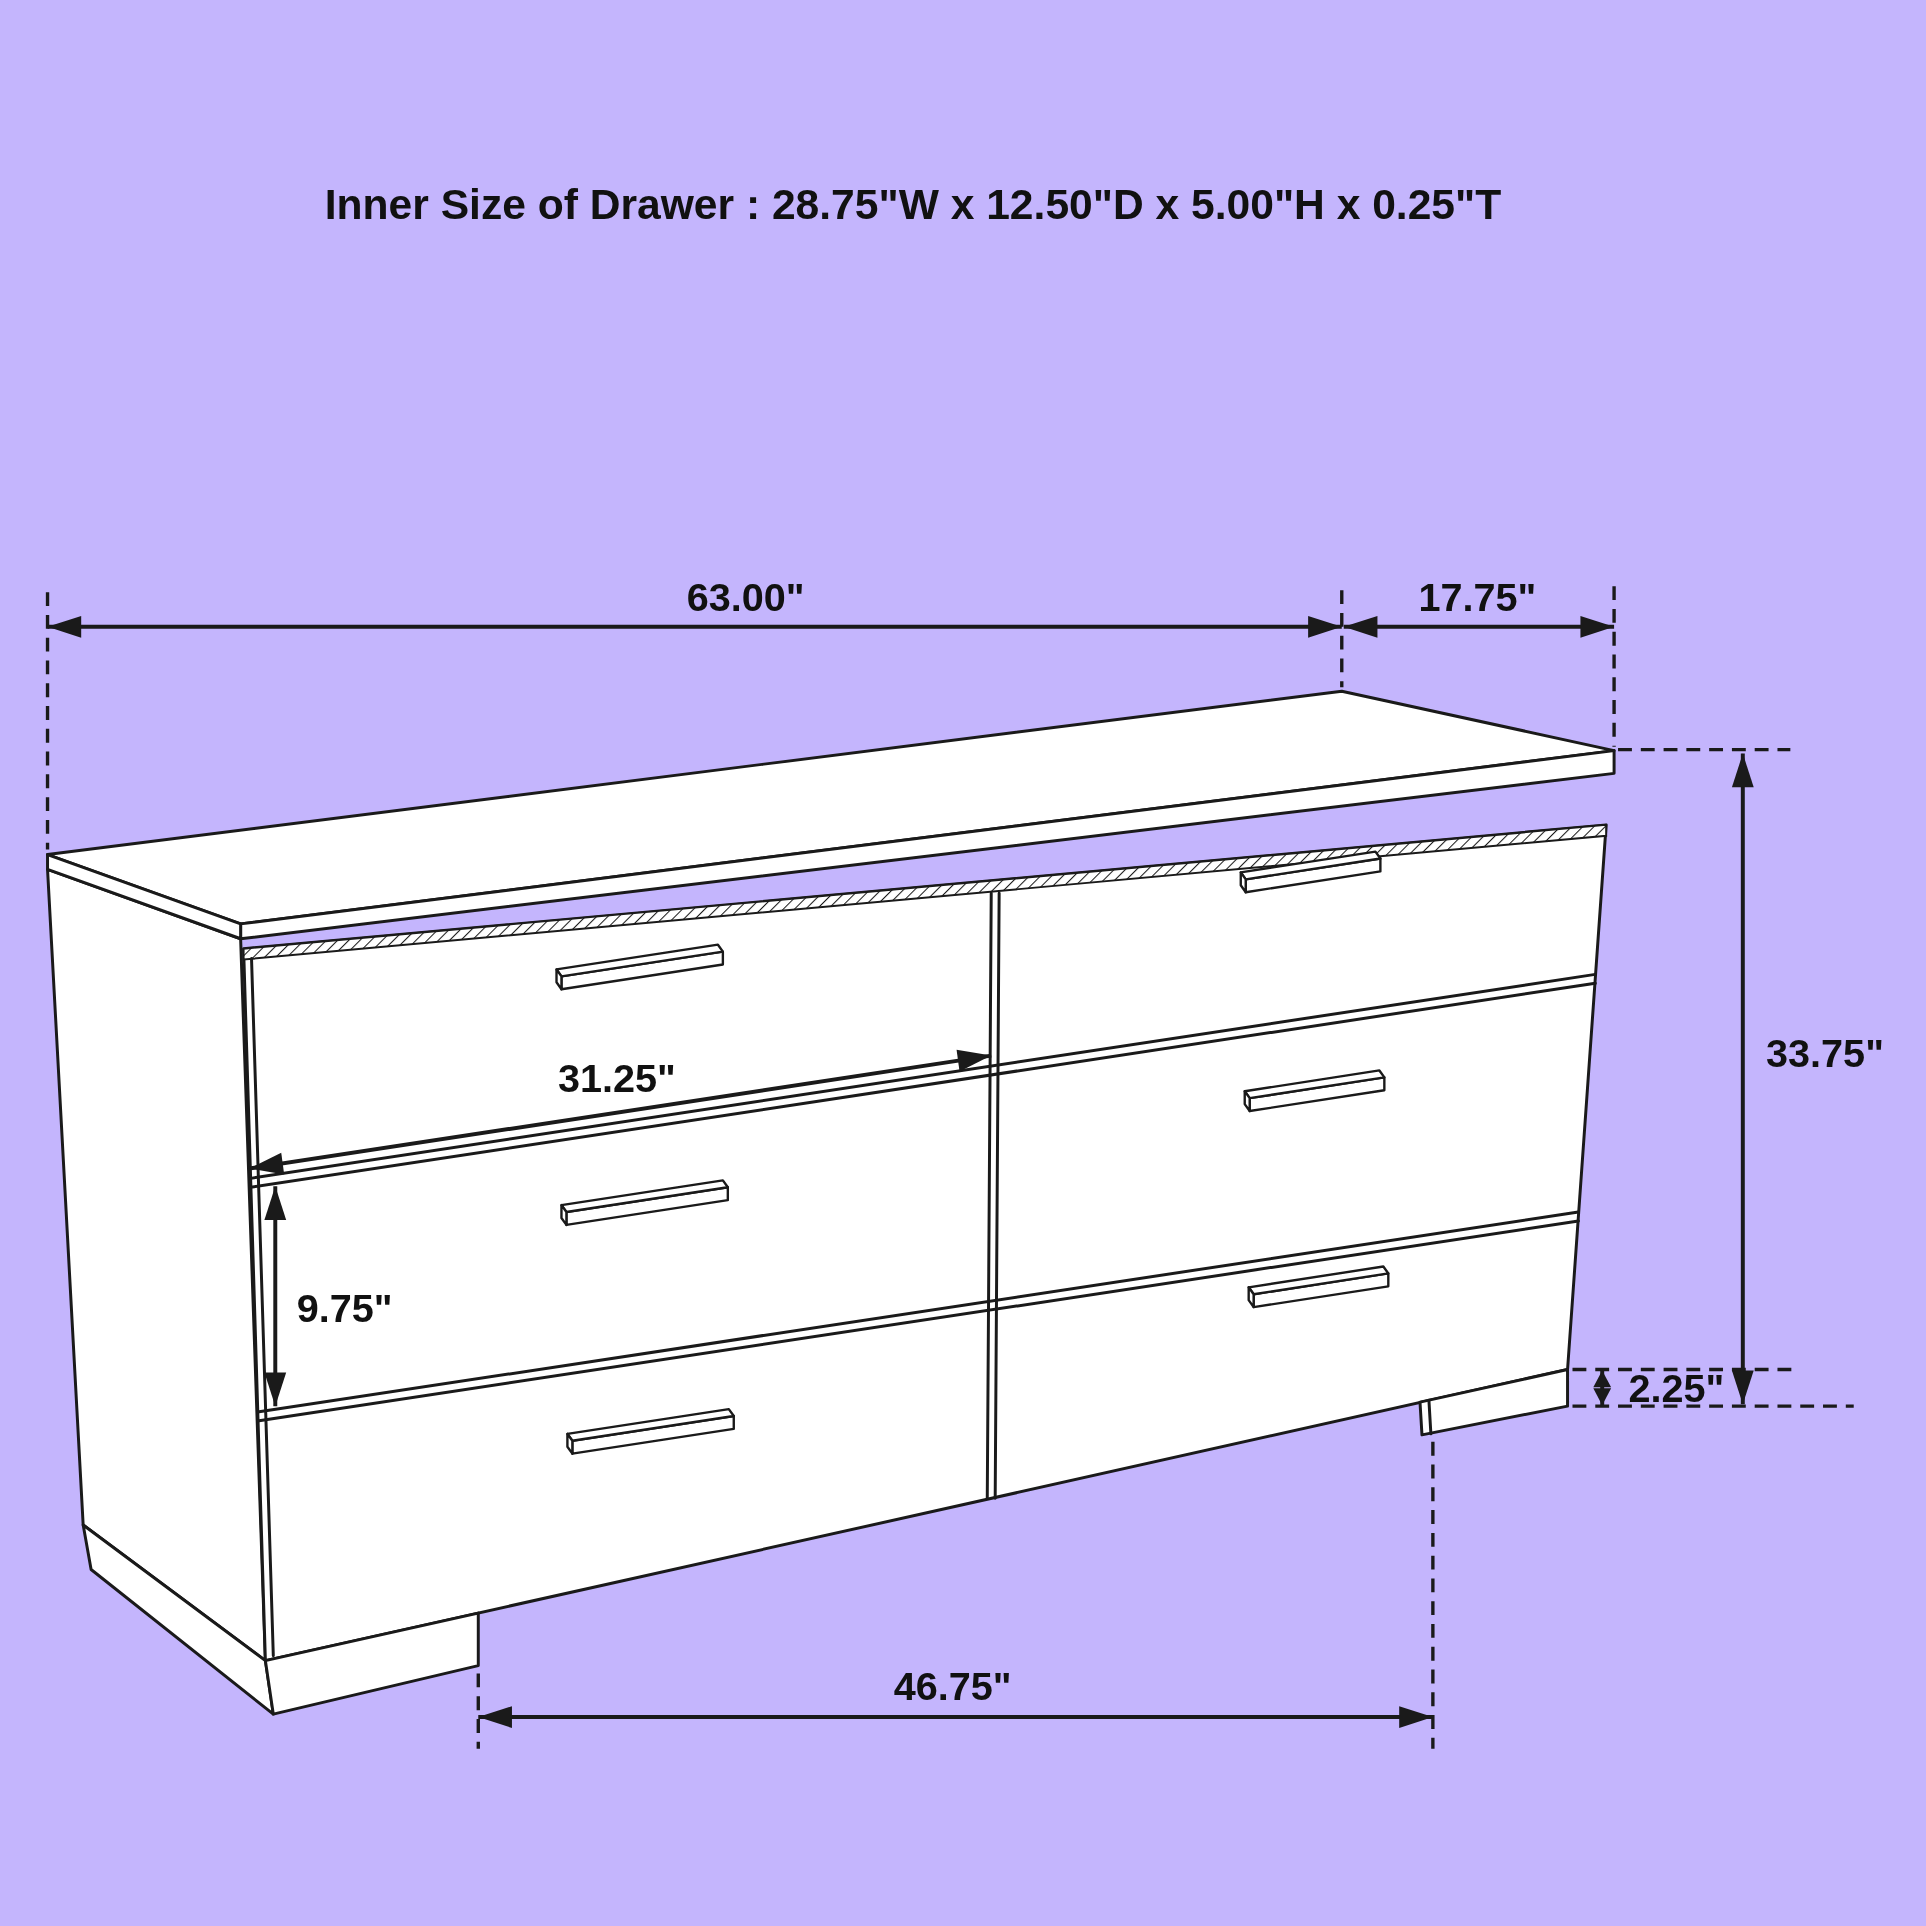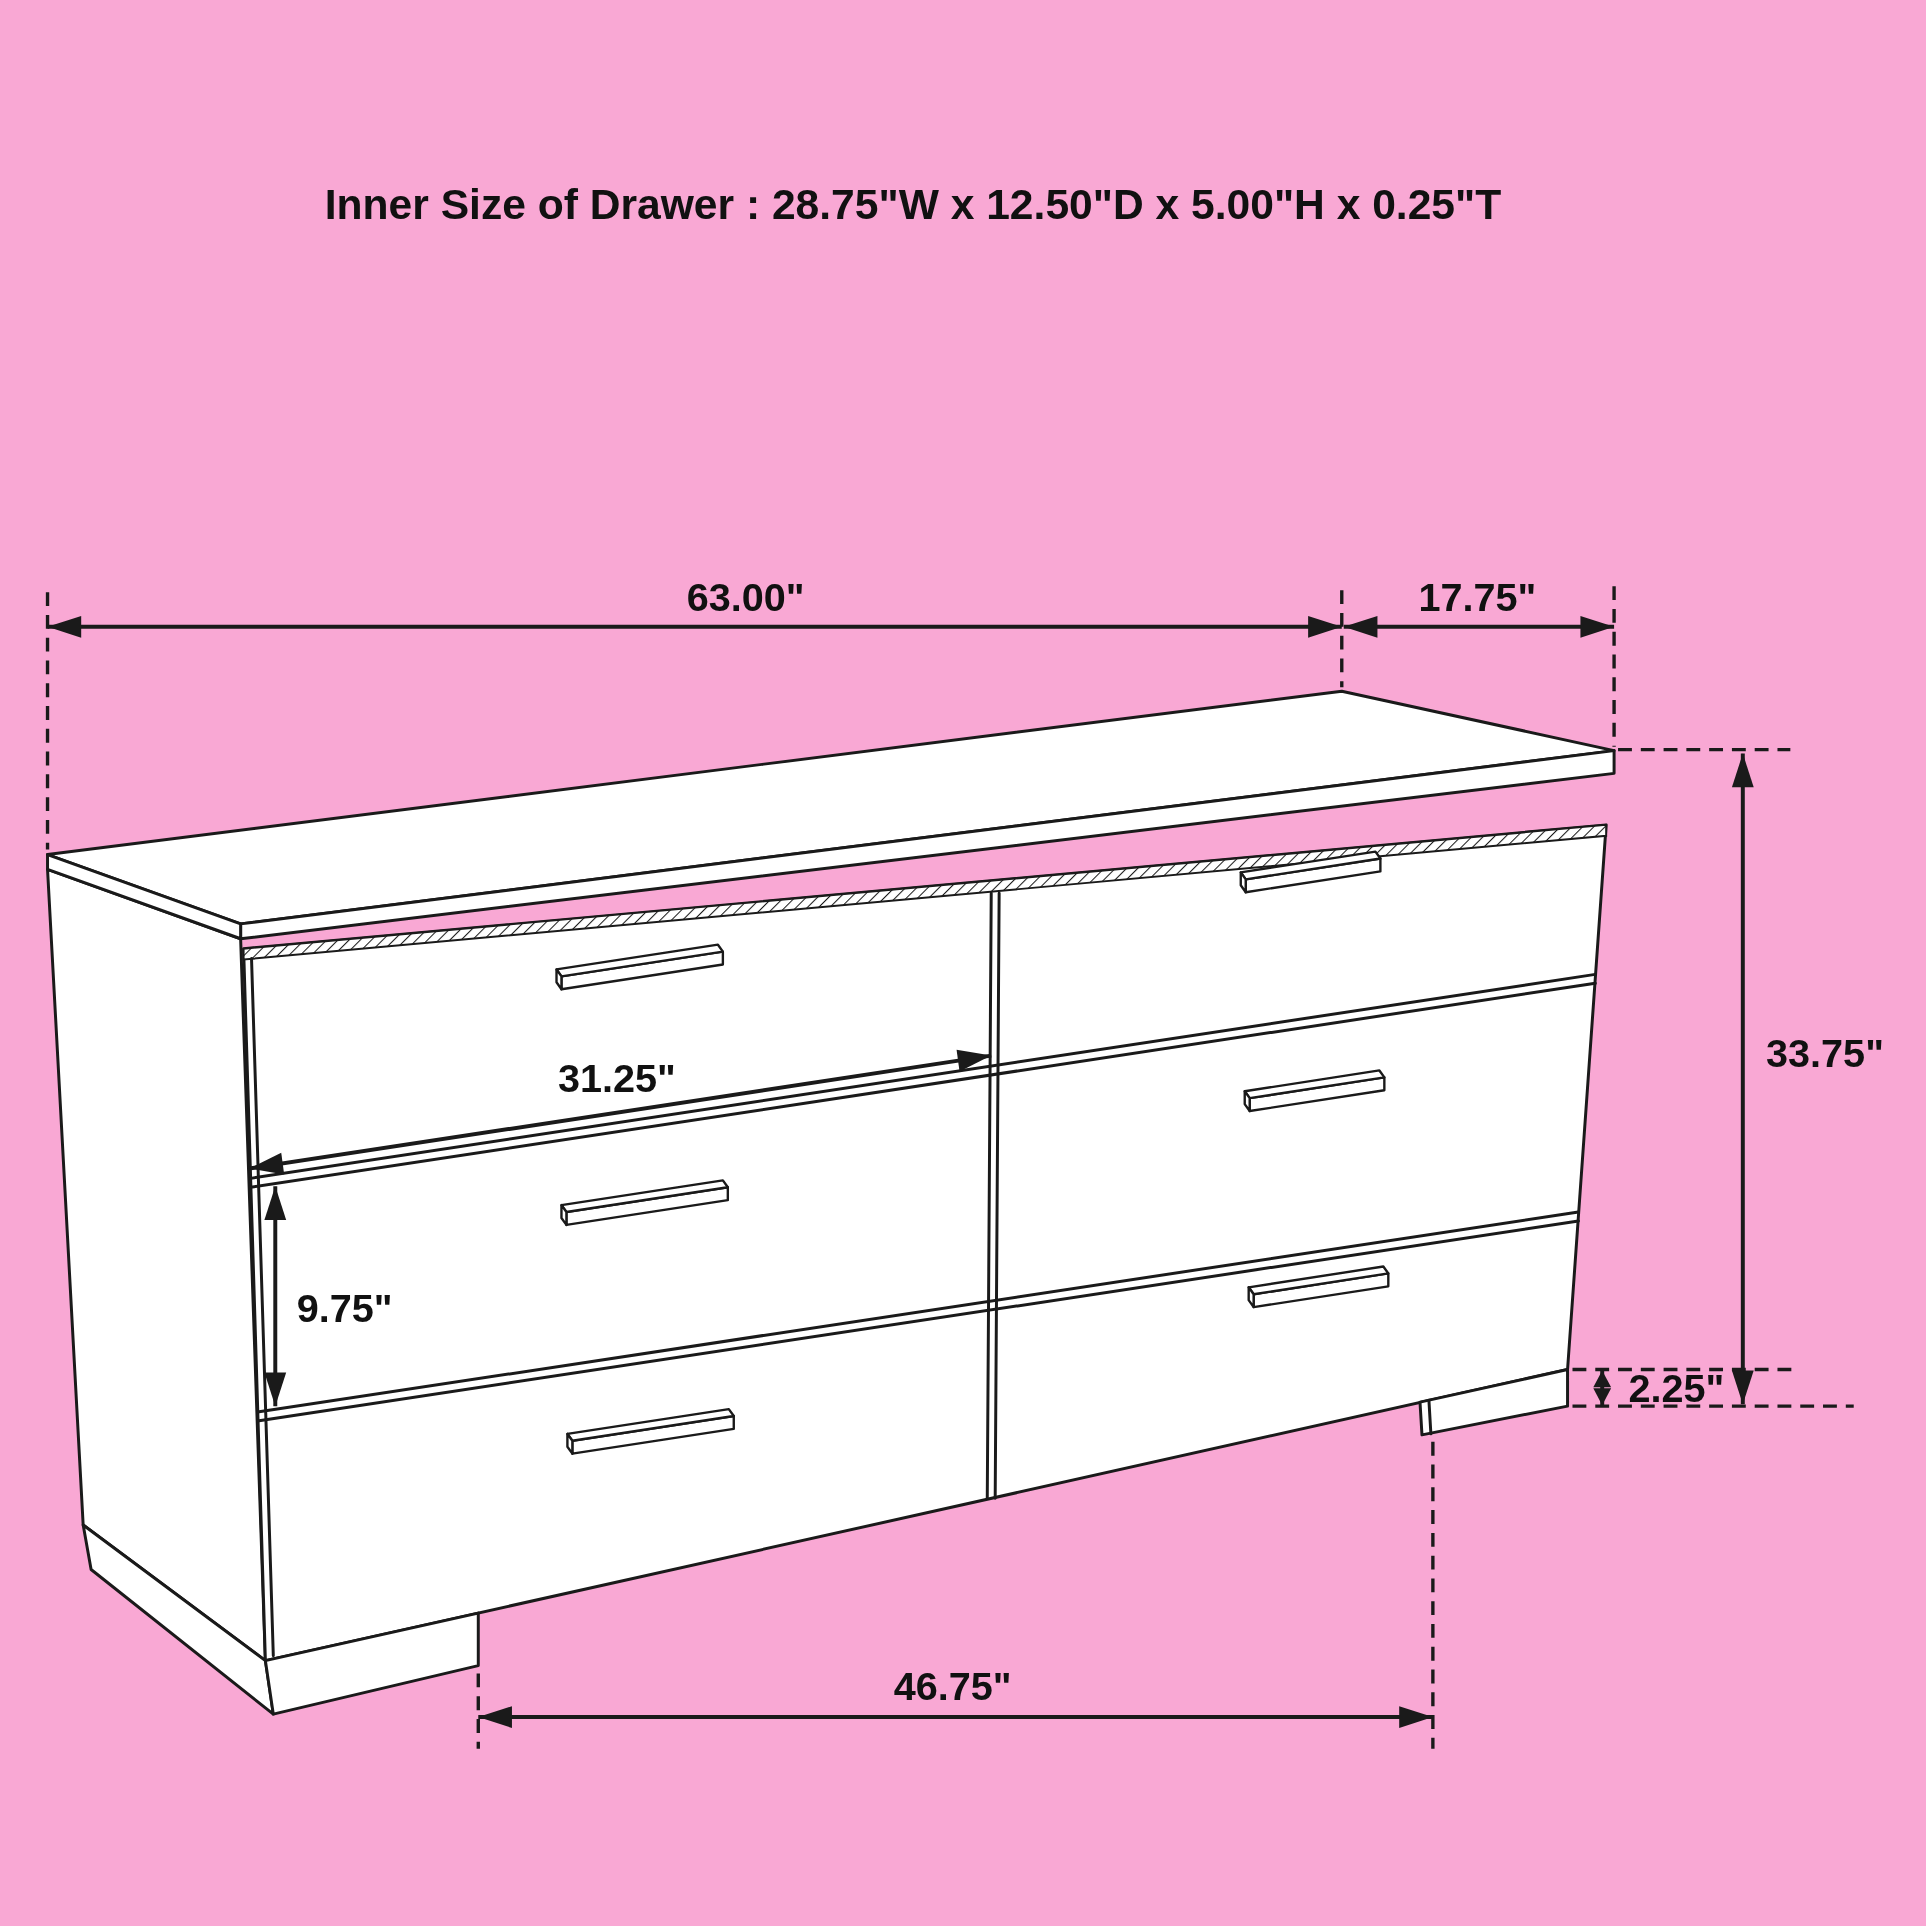--- a/index.html
+++ b/index.html
@@ -1,19 +1,19 @@
 <!DOCTYPE html>
 <html><head>
 <meta charset="utf-8">
 <style>
   html,body{margin:0;padding:0;background:#ffffff;}
   #stage{
     position:relative;
     width:1927px;height:1927px;
-    background:#f9a8d4;
+    background:#c4b5fd;
     font-family:"Liberation Sans", sans-serif;
     overflow:hidden;
   }
   svg{display:block;}
   .ln{stroke:#1a1a1a;stroke-width:3;fill:none;stroke-linecap:round;stroke-linejoin:round;}
   .face{stroke:#1a1a1a;stroke-width:3;fill:#ffffff;stroke-linejoin:round;}
   .thin{stroke:#1a1a1a;stroke-width:2.4;fill:#ffffff;stroke-linejoin:round;}
   .dim{stroke:#1a1a1a;stroke-width:4;fill:none;}
   .ext{stroke:#1a1a1a;stroke-width:3.4;fill:none;stroke-dasharray:14 9;}
   .head{fill:#1a1a1a;stroke:none;}

